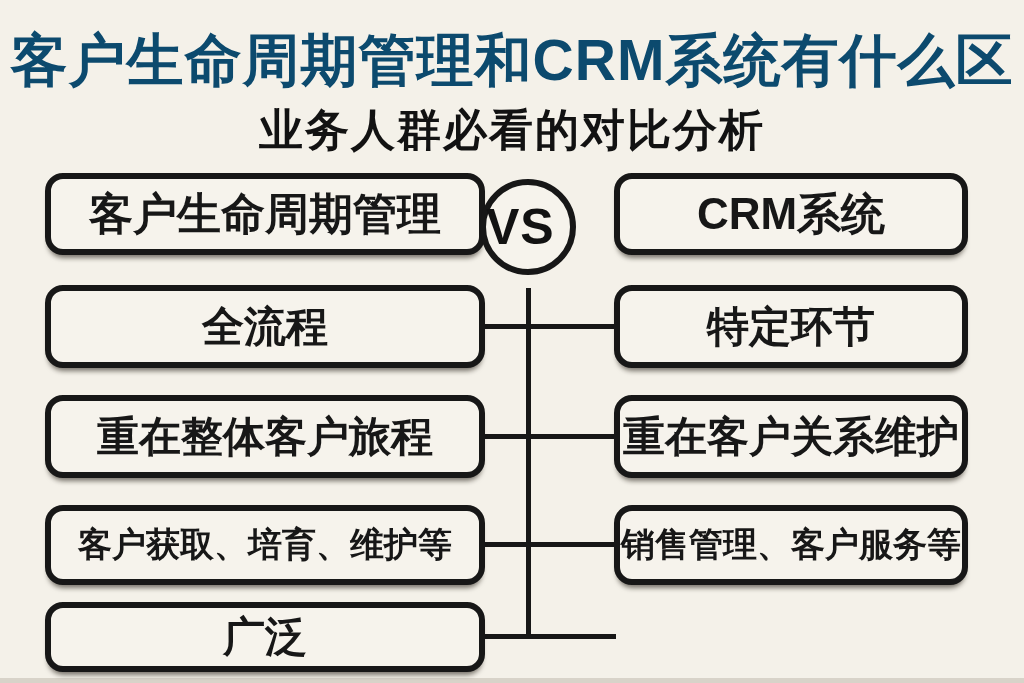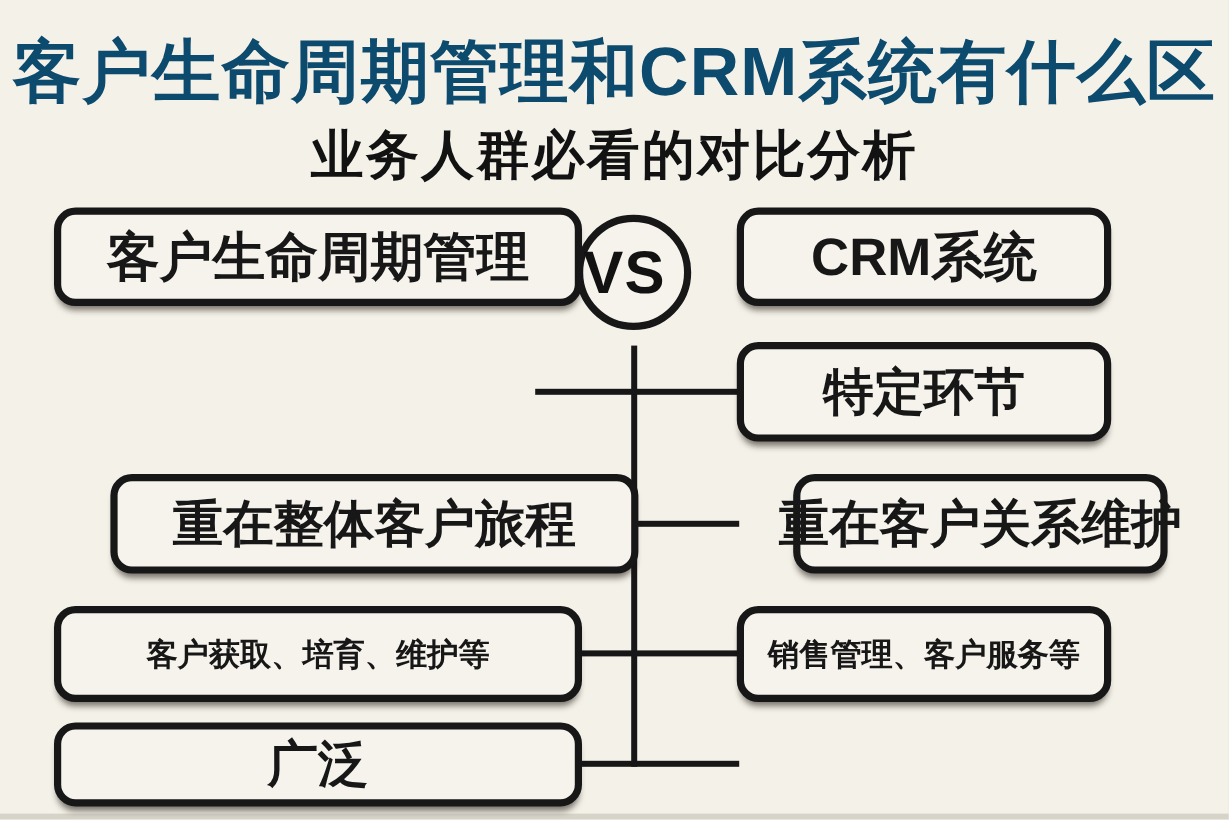--- a/index.html
+++ b/index.html
@@ -53,25 +53,25 @@
     display: flex;
     align-items: center;
     justify-content: center;
     text-align: center;
     font-weight: 900;
     white-space: nowrap;
     box-shadow: 0 6px 5px -3px rgba(20, 15, 5, 0.55);
     z-index: 2;
   }
   .box-left   { left: 45px;  width: 440px; }
-  .box-right  { left: 614px; width: 312px; }
+  .box-right  { left: 614px; width: 354px; }
   .hdr        { top: 173px; height: 82px; font-size: 44px; }
   .row1       { top: 285px; height: 83px; font-size: 42px; }
-  .row2       { top: 395px; height: 83px; font-size: 42px; margin-left: 47px; }
-  .row3       { top: 505px; height: 80px; font-size: 26px; }
+  .row2       { top: 395px; height: 83px; font-size: 42px; }
+  .row3       { top: 505px; height: 80px; font-size: 34px; }
   .row4       { top: 602px; height: 70px; font-size: 42px; }
 
   .vs-circle {
     position: absolute;
     box-sizing: border-box;
     left: 480px;
     top: 179px;
     width: 96px;
     height: 96px;
     background: #f6f3ec;
@@ -137,20 +137,23 @@
     <span>CRM系统</span>
   </div>
 
   <div class="spine"></div>
 
   <div class="connector conn1"></div>
   <div class="connector conn2"></div>
   <div class="connector conn3"></div>
   <div class="connector conn4"></div>
 
+  <div class="box box-left row1">
+    <span>全流程</span>
+  </div>
   <div class="box box-right row1">
     <span>特定环节</span>
   </div>
 
   <div class="box box-left row2">
     <span>重在整体客户旅程</span>
   </div>
   <div class="box box-right row2">
     <span>重在客户关系维护</span>
   </div>

